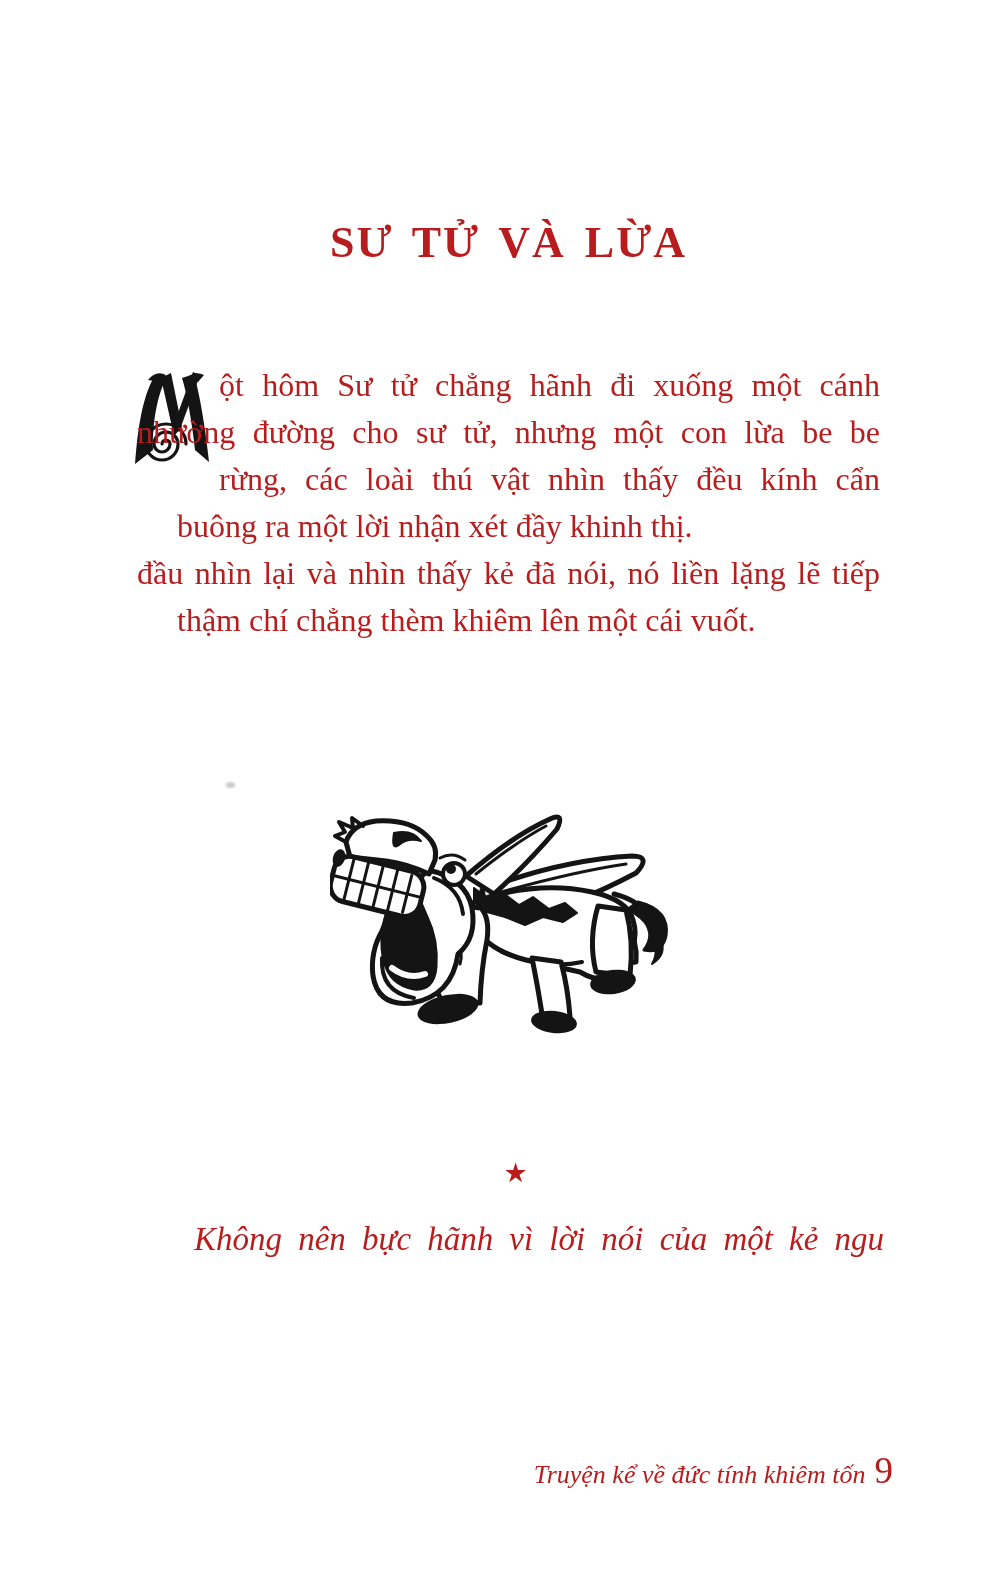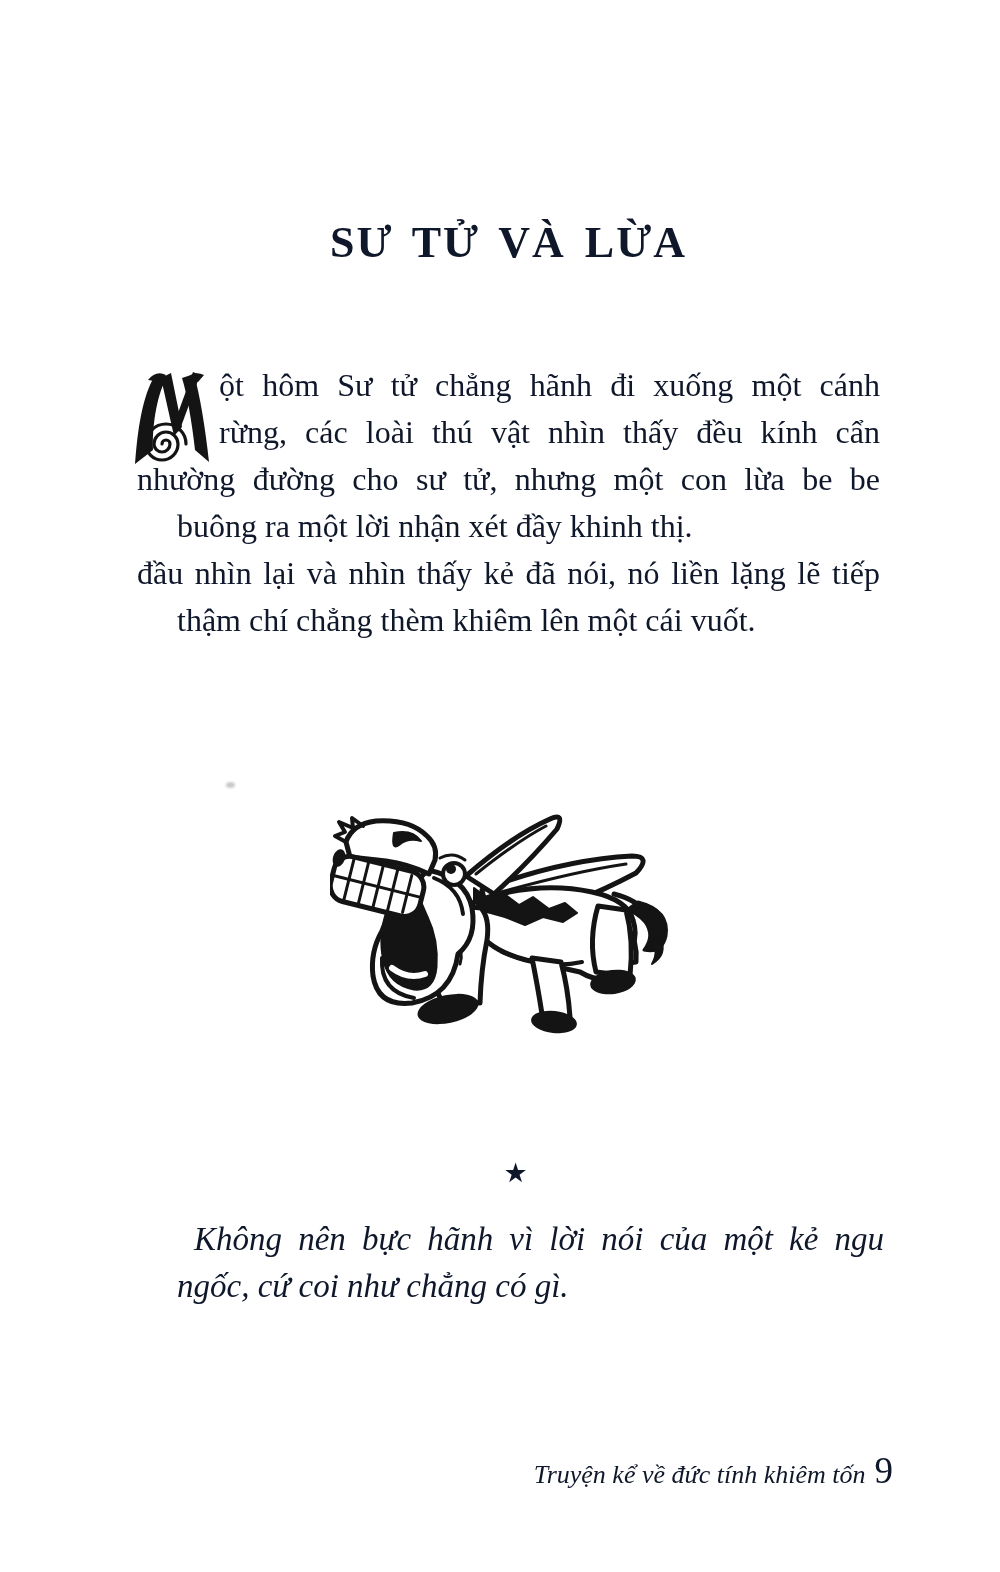--- a/index.html
+++ b/index.html
@@ -2,21 +2,21 @@
 <html><head>
 <meta charset="utf-8">
 <style>
   html,body{margin:0;padding:0;background:#e8e8e8;}
   .page{
     position:relative;
     width:1000px;height:1572px;
     background:#ffffff;
     overflow:hidden;
     font-family:"Liberation Serif","DejaVu Serif",serif;
-    color:#0f172a;
+    color:#b91c1c;
   }
   .page-title{
     position:absolute;left:137px;top:218px;width:743px;
     text-align:center;
     font-size:44px;font-weight:bold;
     letter-spacing:2px;word-spacing:6px;
     line-height:50px;
   }
   .story{
     position:absolute;left:137px;top:362px;width:743px;
@@ -80,22 +80,22 @@
       <path class="ink" d="M45,62 L66,5 L59,2 L40,54 Z"></path>
       <path class="ink" d="M60,4 C66,26 71,56 75,92 L61,80 C58,52 53,24 48,8 Z"></path>
       <path class="ink" d="M14,10 Q22,0 32,5 L27,12 Z"></path>
       <path class="ink" d="M52,9 Q60,0 70,5 L64,12 Z"></path>
       <path d="M52,74 a20,20 0 1 0 -40,0 a16,16 0 1 0 32,0 a12,12 0 1 0 -24,0 a8,8 0 1 0 16,0 a4,4 0 1 0 -8,0" fill="none" stroke="#141414" stroke-width="3.2" stroke-linecap="round"></path>
     </svg>
   </div>
 
   <div class="story">
     <div class="line dropcap-indent">ột hôm Sư tử chẳng hãnh đi xuống một cánh</div>
+    <div class="line">nhường đường cho sư tử, nhưng một con lừa be be</div>
     <div class="line dropcap-indent">rừng, các loài thú vật nhìn thấy đều kính cẩn</div>
-    <div class="line">nhường đường cho sư tử, nhưng một con lừa be be</div>
     <div class="line last">buông ra một lời nhận xét đầy khinh thị.</div>
     <div class="line">đầu nhìn lại và nhìn thấy kẻ đã nói, nó liền lặng lẽ tiếp</div>
     <div class="line last">thậm chí chẳng thèm khiêm lên một cái vuốt.</div>
   </div>
 
   <div class="illustration">
     <svg width="350" height="230" viewBox="0 0 350 230" aria-hidden="true">
       <g stroke="#141414" stroke-width="5" fill="#ffffff" stroke-linejoin="round" stroke-linecap="round">
 
         <path d="M152,78 Q230,48 302,44 Q322,44 306,61 Q244,94 186,108 Q158,112 152,78 Z"></path>
@@ -150,20 +150,19 @@
       </g>
     </svg>
   </div>
 
   <div class="speck"></div>
 
   <div class="star-divider">★</div>
 
   <div class="moral">
     <div class="line para-indent">Không nên bực hãnh vì lời nói của một kẻ ngu</div>
-    <div class="line last">ngốc, cứ coi như chẳng có gì.</div>
   </div>
 
   <div class="page-footer">
     <span class="footer-title">Truyện kể về đức tính khiêm tốn</span><span class="footer-num">9</span>
   </div>
 
 </div>
 
 </body></html>

